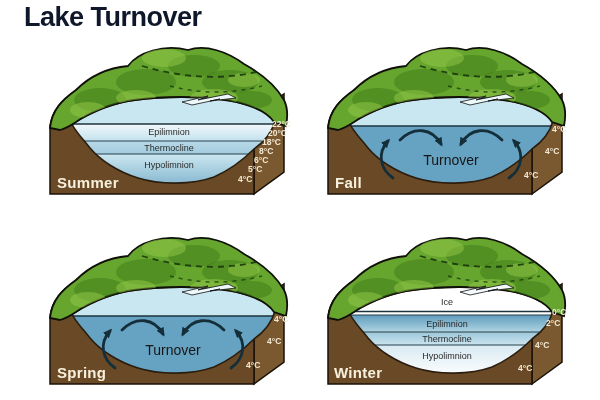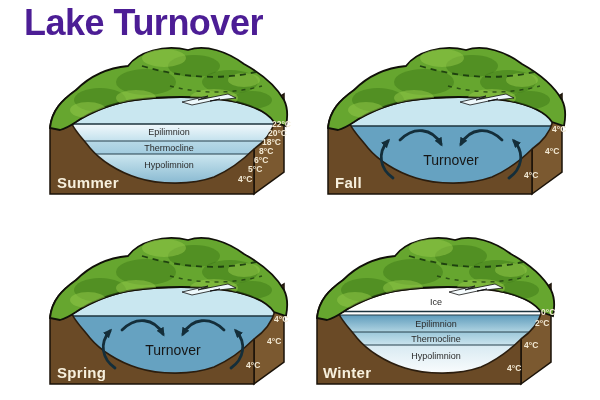--- a/index.html
+++ b/index.html
@@ -1,28 +1,28 @@
 <!DOCTYPE html>
 <html><head>
 <meta charset="utf-8">
 <style>
   html,body{margin:0;padding:0;}
   body{
     width:600px;height:400px;background:#ffffff;position:relative;overflow:hidden;
     font-family:"Liberation Sans", sans-serif;
   }
   .page-title{
-    position:absolute;left:24px;top:2px;font-size:36px;font-weight:600;
-    color:#4c1d95;letter-spacing:-0.5px;
+    position:absolute;left:24px;top:2px;font-size:27px;font-weight:600;
+    color:#0f172a;letter-spacing:-0.5px;
   }
   .panel{position:absolute;width:258px;height:168px;}
   .panel.summer{left:42px;top:38px;}
   .panel.fall{left:320px;top:38px;}
   .panel.spring{left:42px;top:228px;}
-  .panel.winter{left:309px;top:228px;}
+  .panel.winter{left:320px;top:228px;}
   svg{display:block;}
   text{font-family:"Liberation Sans", sans-serif;}
   .layer-label{font-size:9px;fill:#2a2a2a;}
   .temp-label{font-size:8.5px;font-weight:600;fill:#f2e9d4;}
   .season-label{font-size:15px;font-weight:600;fill:#f7f0dd;letter-spacing:.3px;}
   .turnover-label{font-size:14px;fill:#161616;}
   .ice-label{font-size:9px;fill:#2a2a2a;}
 </style>
 </head>
 <body>

